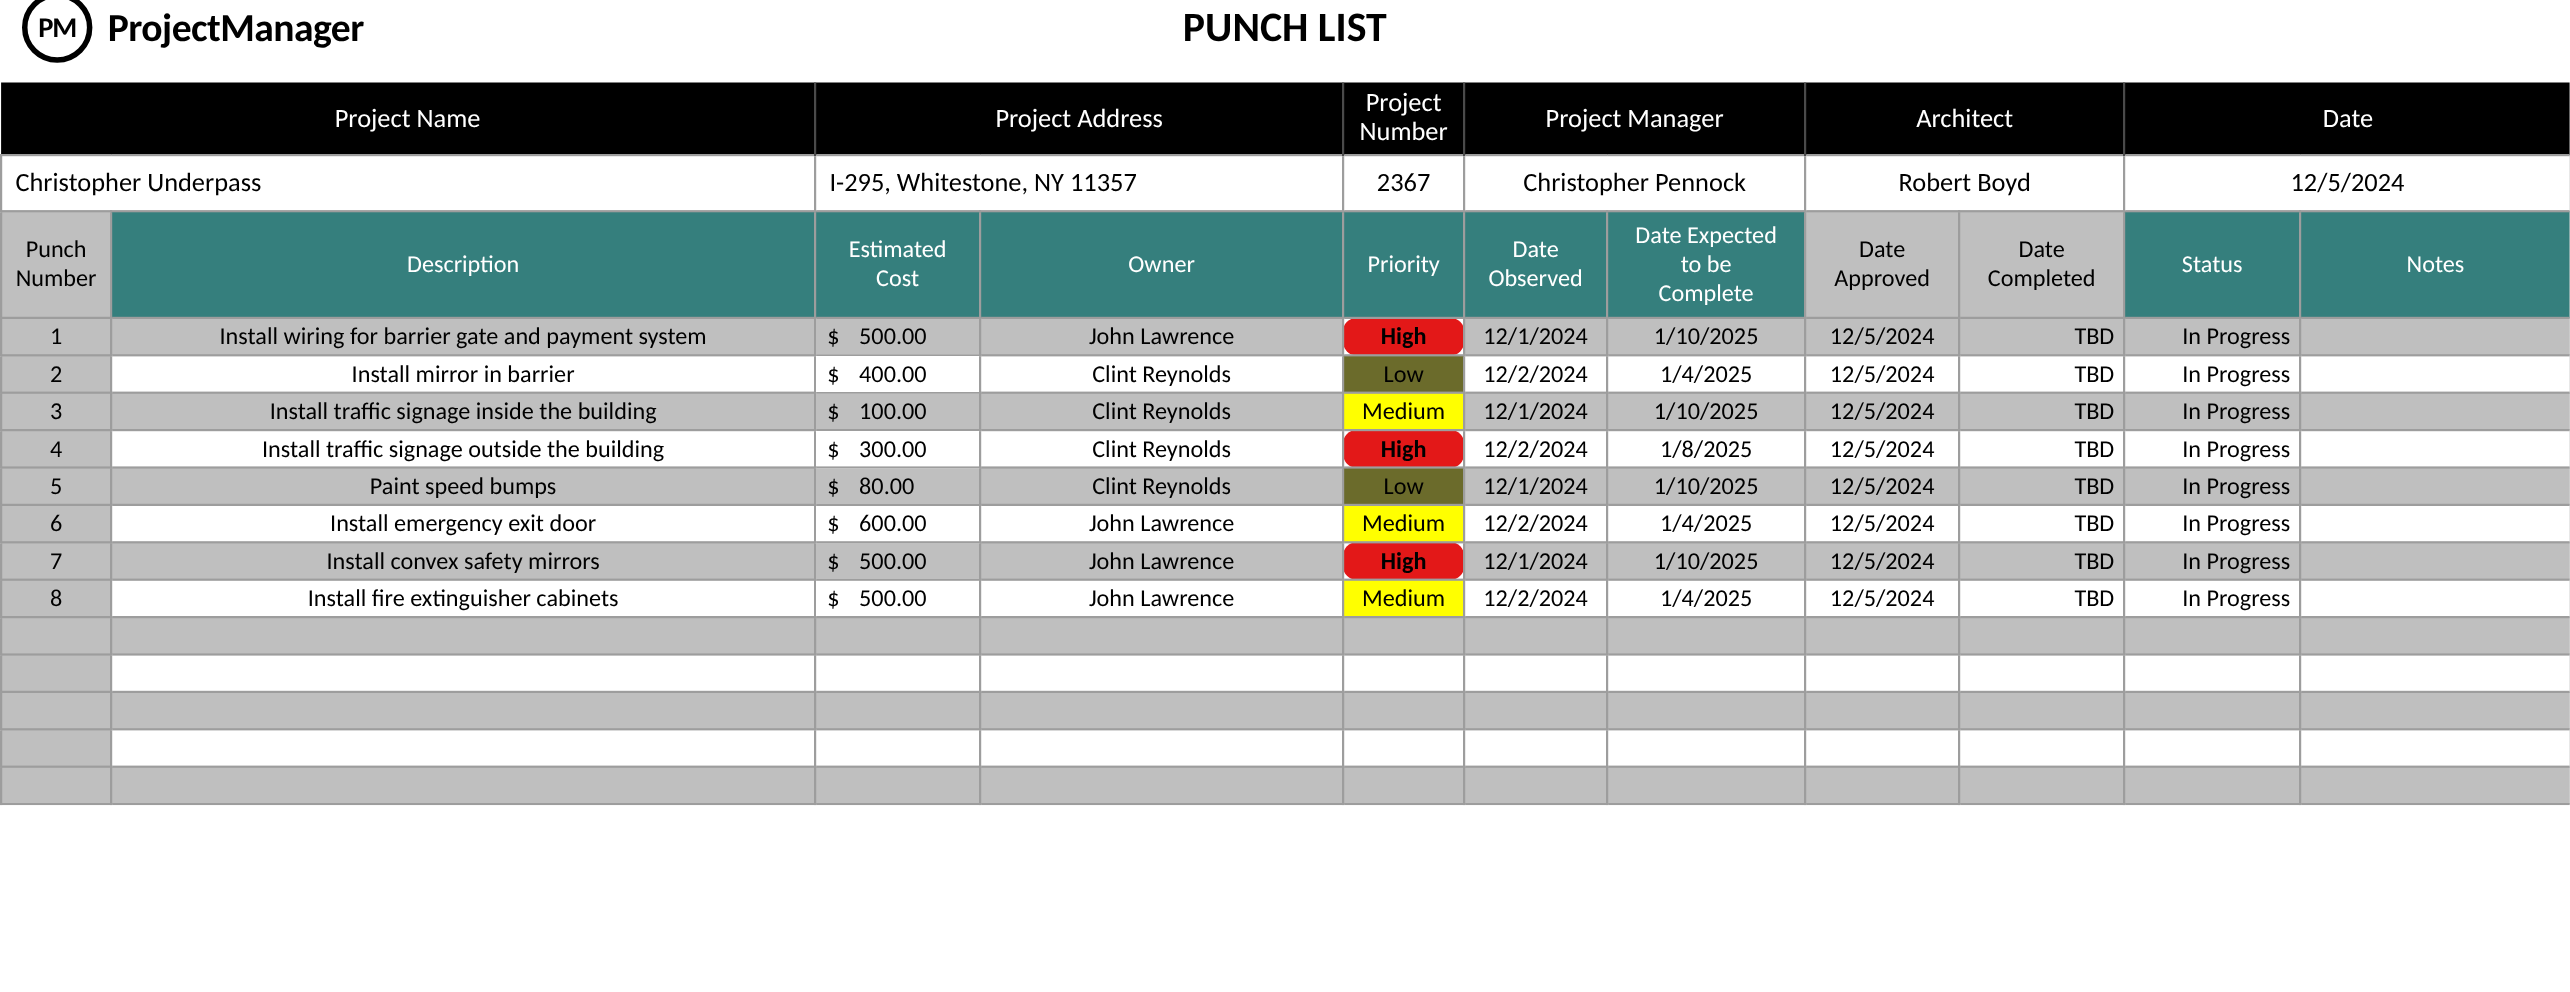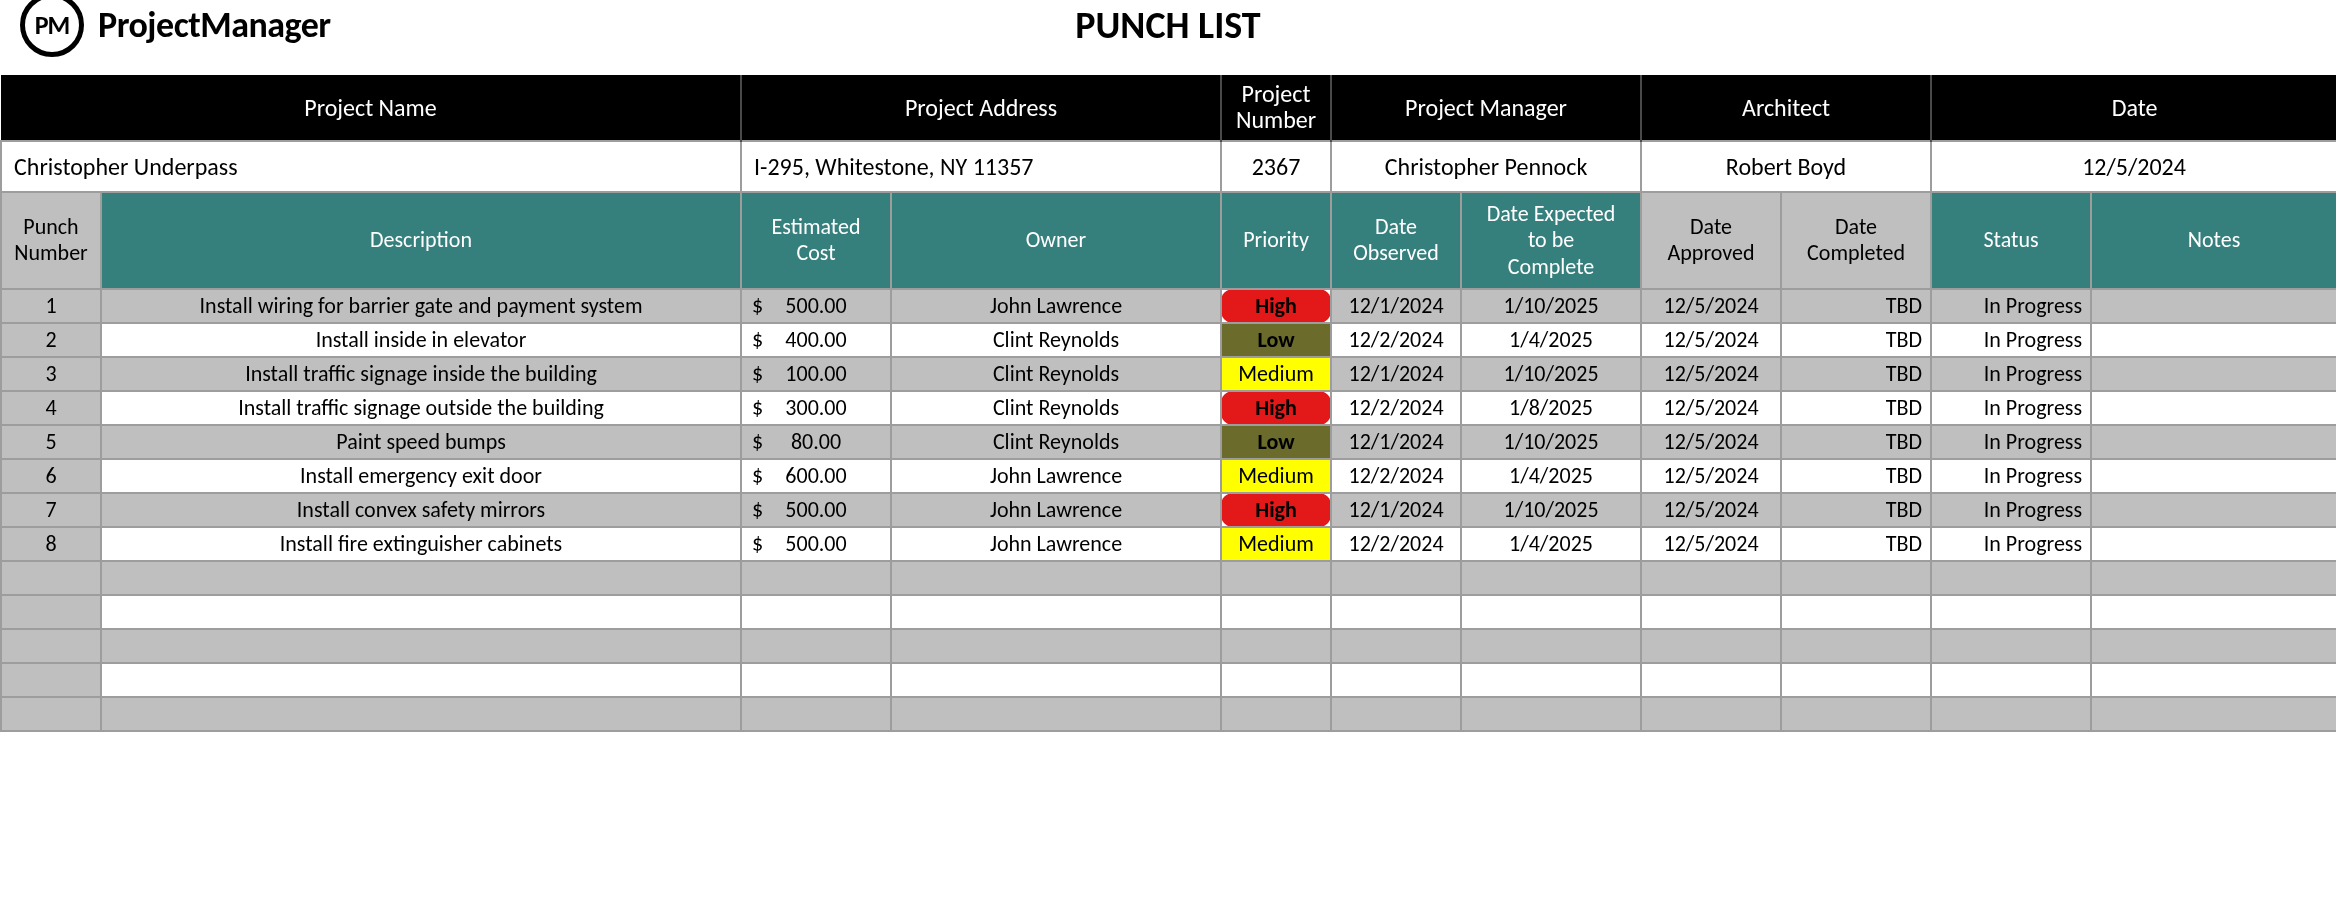--- a/index.html
+++ b/index.html
@@ -107,25 +107,25 @@
   }
   .data-row td.left { text-align: right; }
   .data-row td.num  { background: #bfbfbf; }
   .data-row.even td { background: #bfbfbf; }
   .data-row.odd  td { background: #fff; }
   .data-row.even td.num,
   .data-row.odd  td.num { background: #bfbfbf; }
 
   .cost-cell { position: relative; text-align: center; }
   .cost-sym { position: absolute; left: 10px; }
-  .cost-val { display: inline-block; min-width: 70px; text-align: center; }
+  .cost-val { display: inline-block; min-width: 70px; text-align: left; }
 
   .prio-high   { background: #e31818 !important; font-weight: 600; border-radius: 12px; }
   .prio-medium { background: #ffff00 !important; }
-  .prio-low    { background: #6b6b2b !important; font-weight: bold; }
+  .prio-low    { background: #6b6b2b !important; }
 
   .empty-row td {
     border: 2px solid #9d9d9d;
     height: 34px;
   }
   .empty-row.even td { background: #bfbfbf; }
   .empty-row.odd  td { background: #fff; }
   .empty-row td.num { background: #bfbfbf; }
 </style>
 </head>
@@ -197,21 +197,21 @@
         <td class="prio-high">High</td>
         <td>12/1/2024</td>
         <td>1/10/2025</td>
         <td>12/5/2024</td>
         <td class="left">TBD</td>
         <td class="left">In Progress</td>
         <td class="left"></td>
       </tr>
       <tr class="data-row odd">
         <td class="num">2</td>
-        <td>Install inside in elevator</td>
+        <td>Install mirror in barrier</td>
         <td class="cost-cell"><span class="cost-sym">$</span><span class="cost-val">400.00</span></td>
         <td>Clint Reynolds</td>
         <td class="prio-low">Low</td>
         <td>12/2/2024</td>
         <td>1/4/2025</td>
         <td>12/5/2024</td>
         <td class="left">TBD</td>
         <td class="left">In Progress</td>
         <td class="left"></td>
       </tr>

